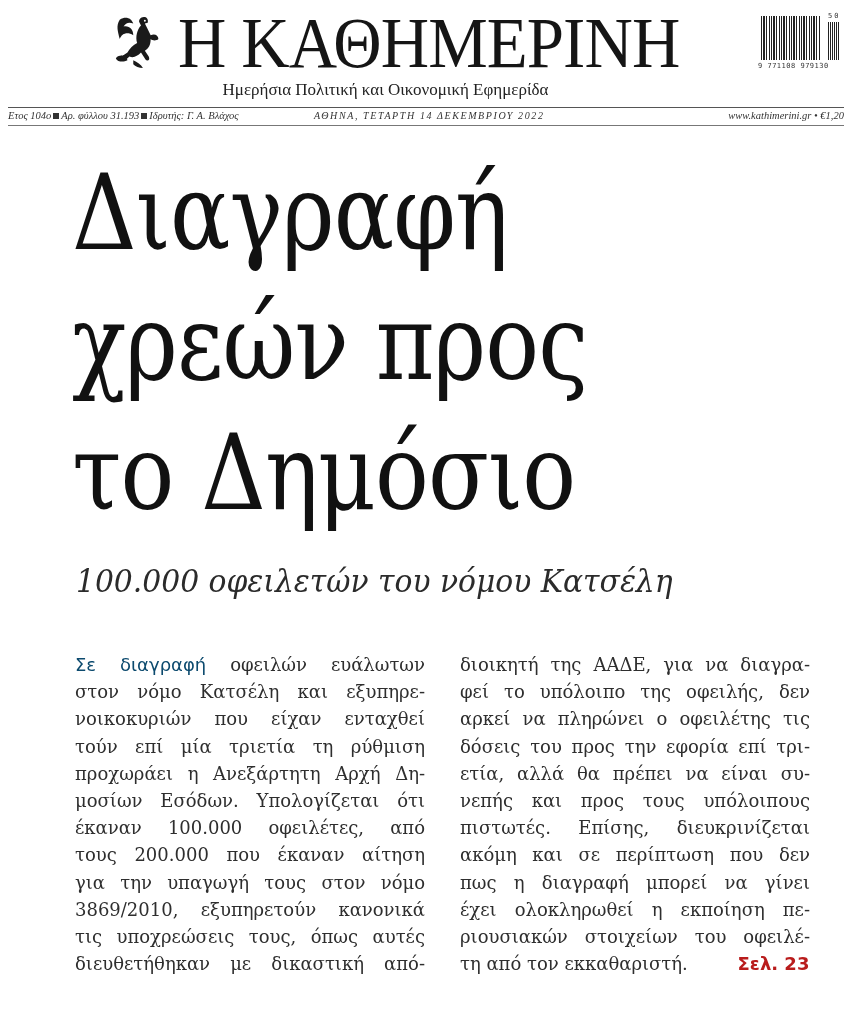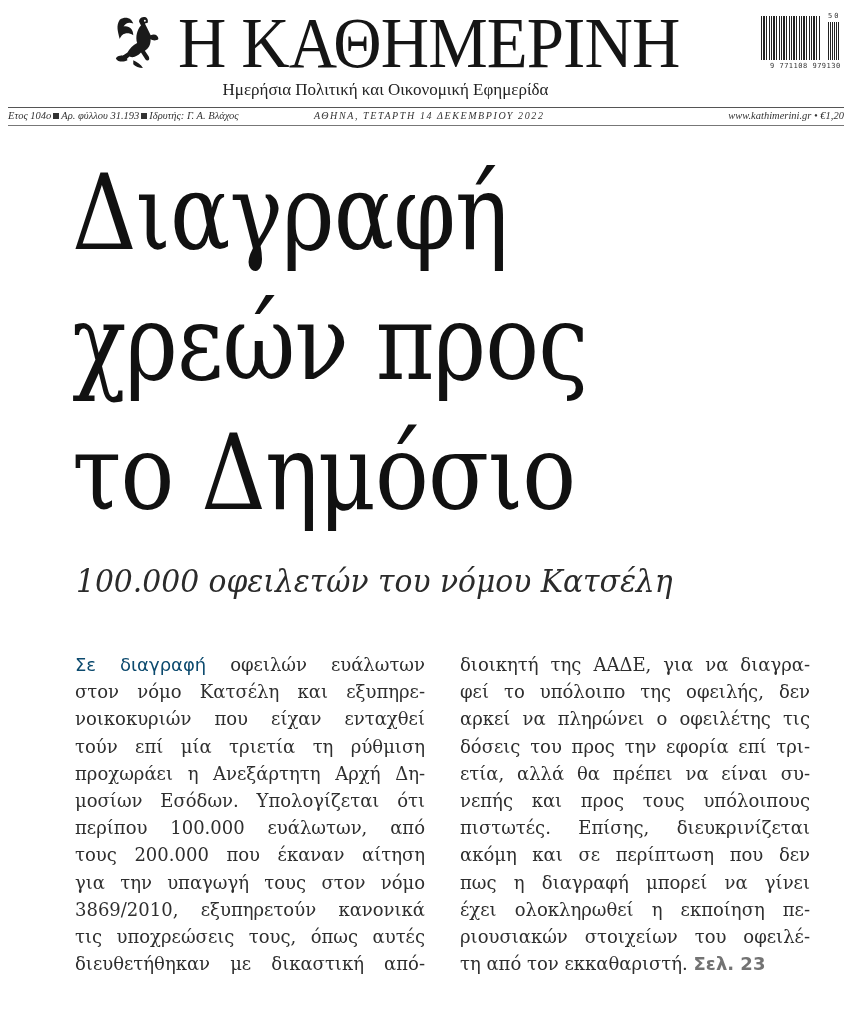--- a/index.html
+++ b/index.html
@@ -71,21 +71,21 @@
     .barcode-addon-num {
       position: absolute;
       left: 70px; top: -4px;
       font-family: "DejaVu Sans Mono", monospace;
       font-size: 7px;
       letter-spacing: 2px;
       color: #333;
     }
     .barcode-num {
       position: absolute;
-      left: 12px; top: 46px;
+      left: 0; top: 46px;
       font-family: "DejaVu Sans Mono", monospace;
       font-size: 7px;
       letter-spacing: 0.5px;
       color: #333;
       white-space: nowrap;
     }
     .tagline {
       position: absolute;
       left: 0;
       top: 80px;
@@ -196,21 +196,22 @@
     }
     .body-line.last { text-align-last: left; }
     .lead {
       font-family: "DejaVu Sans", "Liberation Sans", sans-serif;
       font-weight: normal;
       color: #0c4a6e;
     }
     .page-ref {
       font-family: "DejaVu Sans", "Liberation Sans", sans-serif;
       font-weight: bold;
-      color: #737373;
+      color: #b91c1c;
+      margin-left: 44px;
     }
   </style>
 </head>
 <body>
 
 <header class="masthead">
   <svg class="emblem" viewBox="0 0 60 60">
     <g fill="#1a1a1a">
       <path d="M8 8 C14 4, 20 6, 22 12 C18 10, 14 11, 12 15 C18 14, 22 18, 22 24 C16 20, 10 22, 8 28 C6 20, 4 14, 8 8 Z"></path>
       <path d="M30 6 C34 4, 38 6, 37 11 L34 12 C36 16, 38 20, 40 24 C44 22, 48 24, 48 28 C46 30, 42 30, 40 28 C40 34, 38 38, 34 40 L38 46 C40 50, 36 52, 34 48 L30 42 C26 46, 22 48, 18 46 C14 50, 10 52, 6 50 C10 48, 12 44, 16 42 C18 38, 22 34, 26 32 C24 26, 26 18, 30 14 L28 10 C28 8, 29 7, 30 6 Z"></path>
@@ -247,21 +248,21 @@
 
 <h2 class="subhead">100.000 οφειλετών του νόμου Κατσέλη</h2>
 
 <div class="body-col c1">
   <span class="body-line"><span class="lead">Σε διαγραφή</span><span> οφειλών ευάλωτων</span></span>
   <span class="body-line">στον νόμο Κατσέλη και εξυπηρε-</span>
   <span class="body-line">νοικοκυριών που είχαν ενταχθεί</span>
   <span class="body-line">τούν επί μία τριετία τη ρύθμιση</span>
   <span class="body-line">προχωράει η Ανεξάρτητη Αρχή Δη-</span>
   <span class="body-line">μοσίων Εσόδων. Υπολογίζεται ότι</span>
-  <span class="body-line">περίπου 100.000 ευάλωτων, από</span>
+  <span class="body-line">έκαναν 100.000 οφειλέτες, από</span>
   <span class="body-line">τους 200.000 που έκαναν αίτηση</span>
   <span class="body-line">για την υπαγωγή τους στον νόμο</span>
   <span class="body-line">3869/2010, εξυπηρετούν κανονικά</span>
   <span class="body-line">τις υποχρεώσεις τους, όπως αυτές</span>
   <span class="body-line">διευθετήθηκαν με δικαστική από-</span>
 </div>
 
 <div class="body-col c2">
   <span class="body-line">διοικητή της ΑΑΔΕ, για να διαγρα-</span>
   <span class="body-line">φεί το υπόλοιπο της οφειλής, δεν</span>

